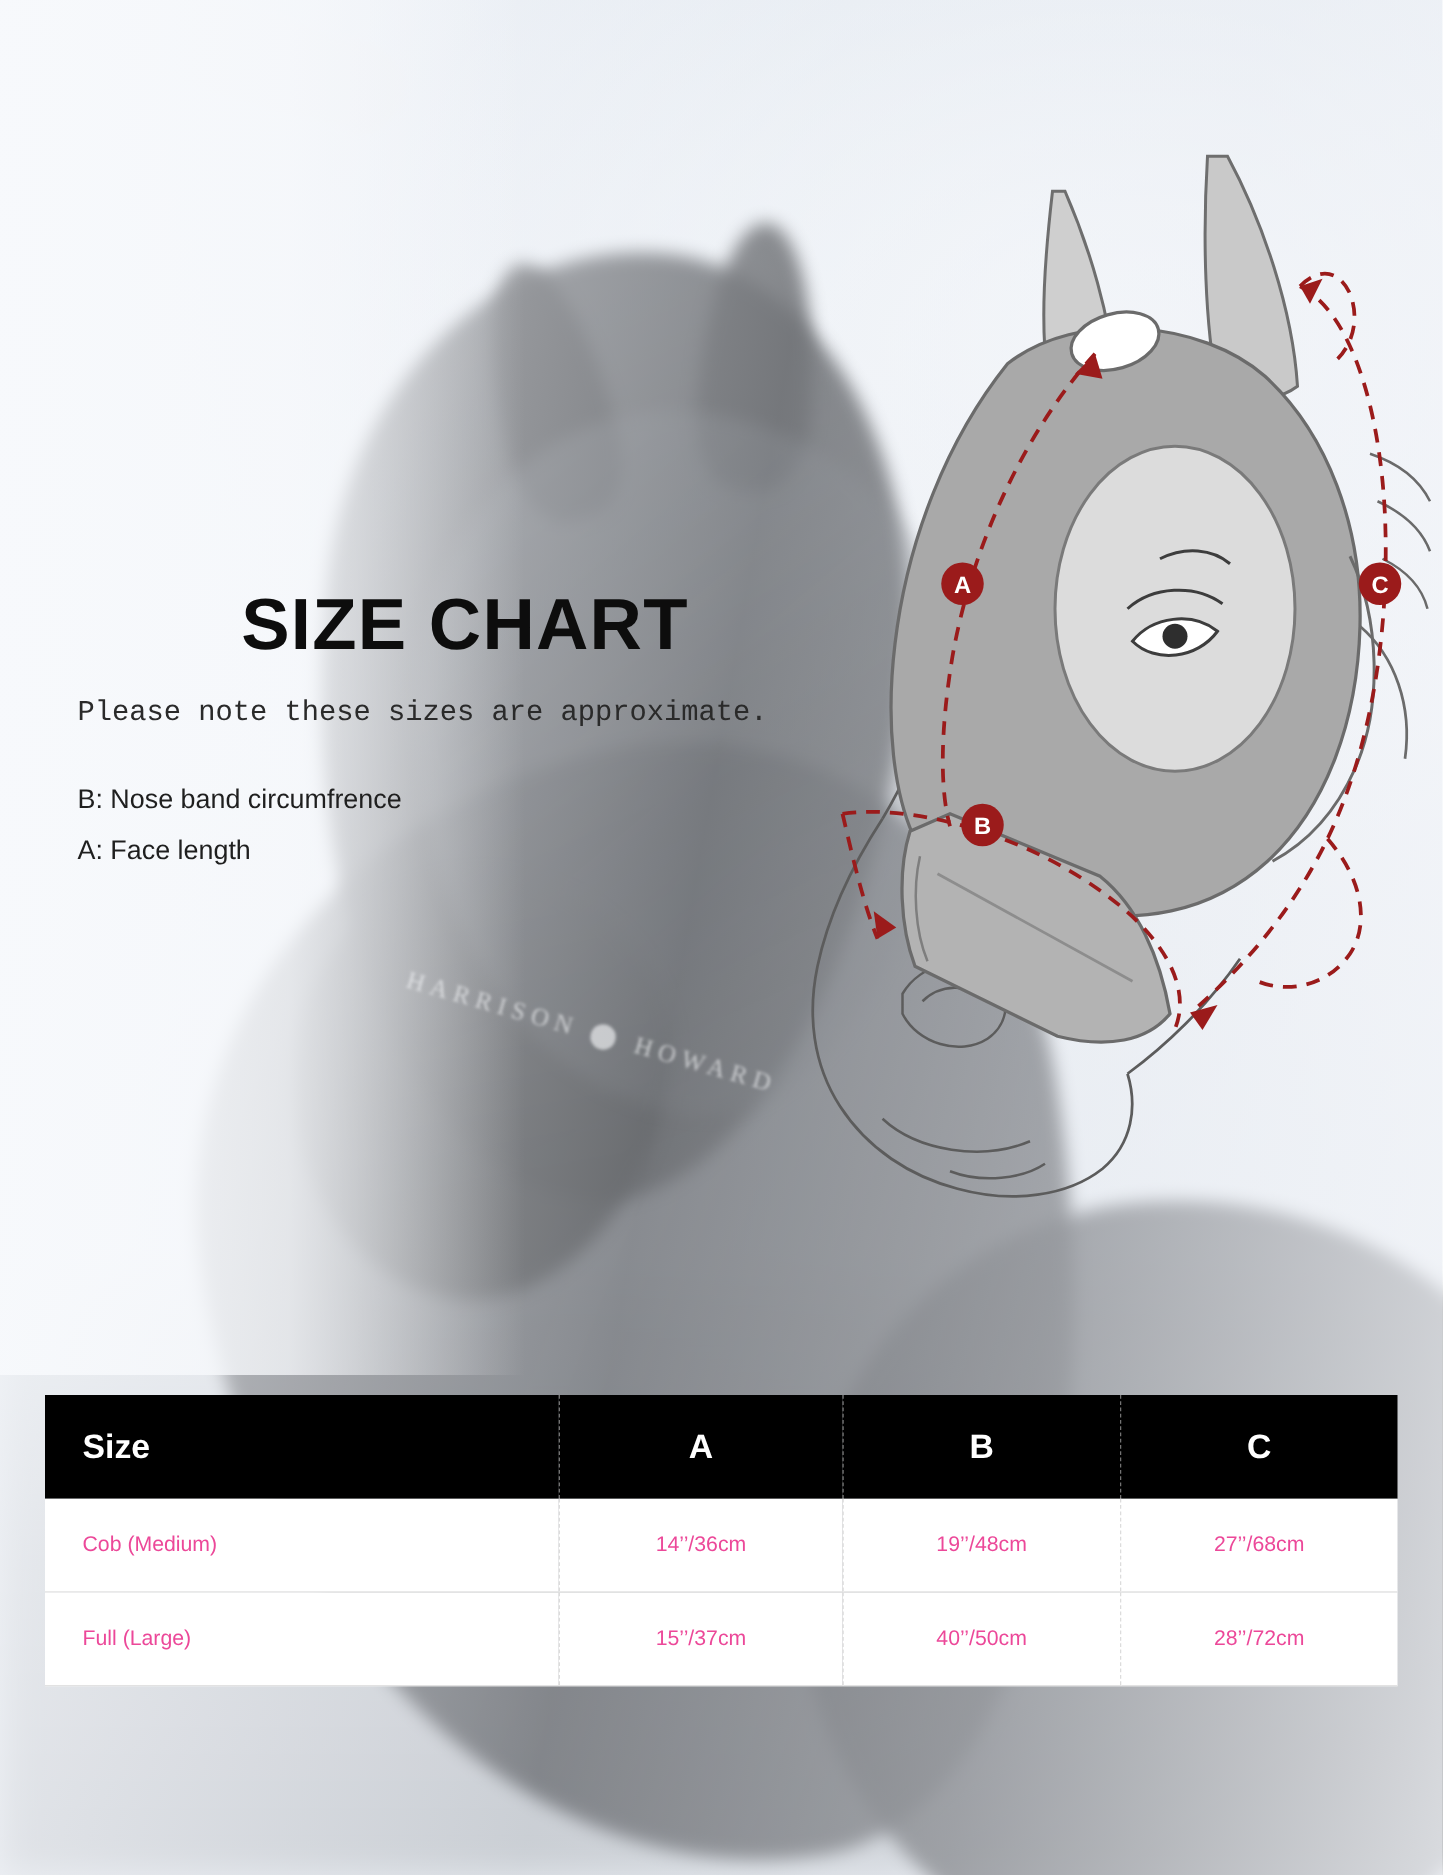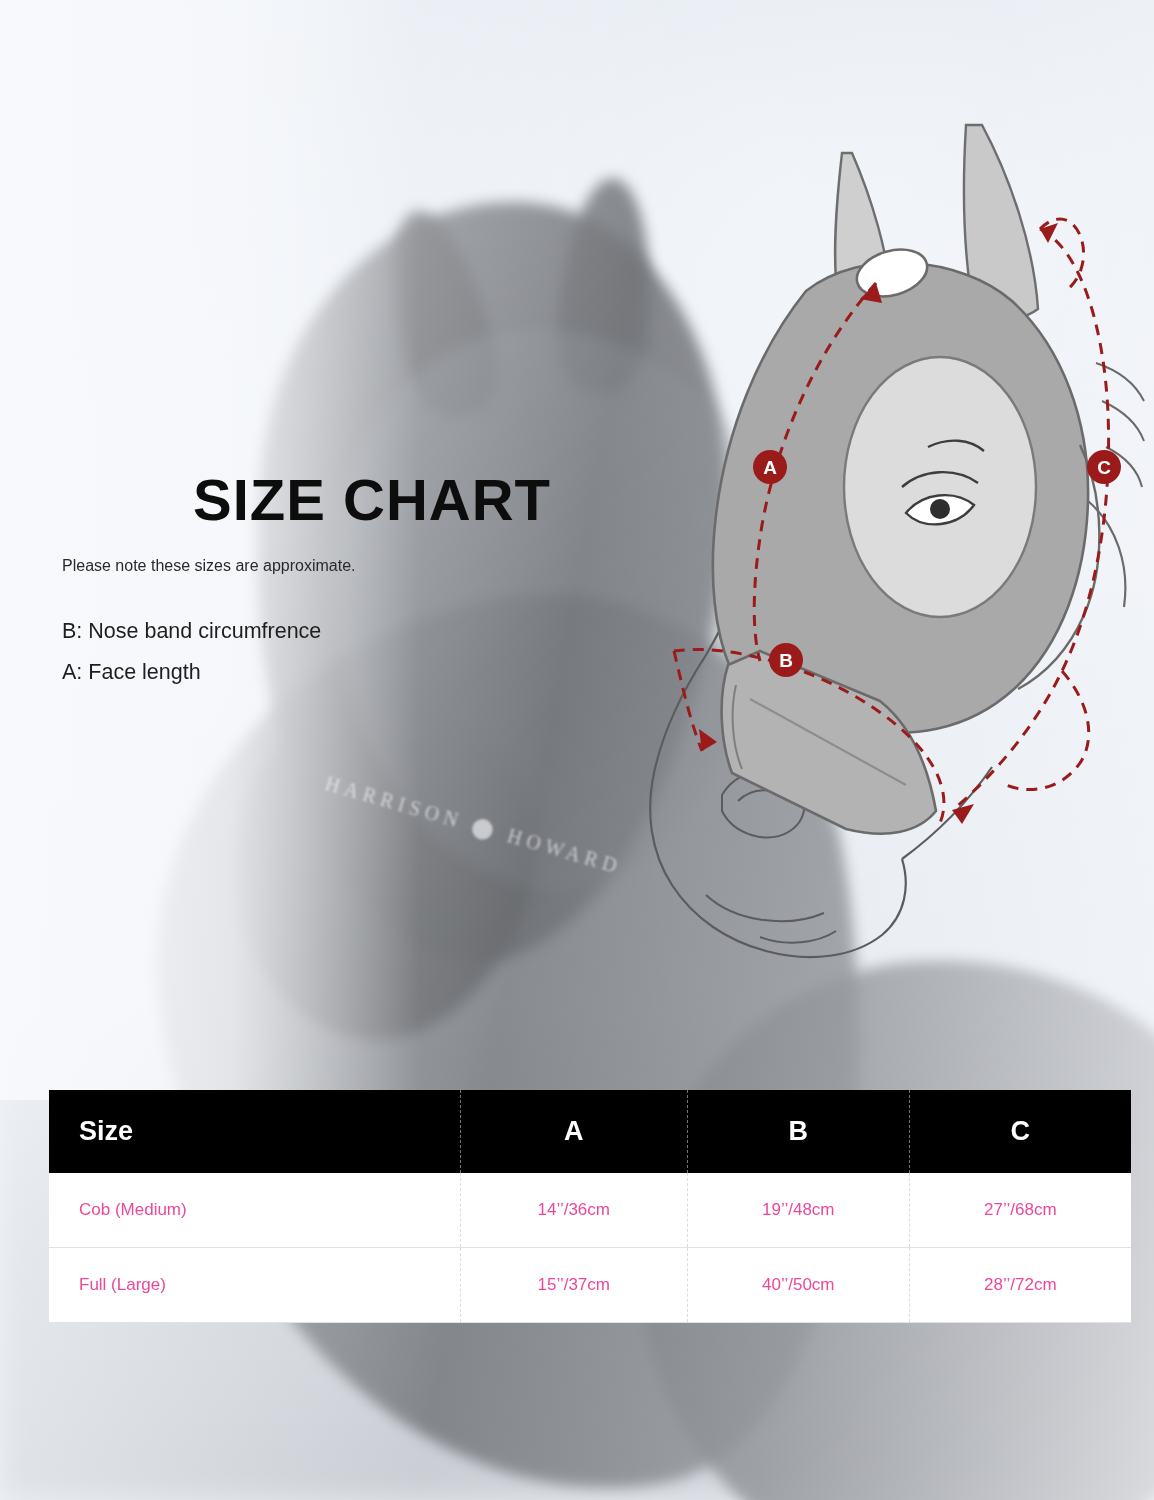--- a/index.html
+++ b/index.html
@@ -136,23 +136,24 @@
   .title {
     font-size: 58px;
     font-weight: 700;
     letter-spacing: 1px;
     color: #0d0d0d;
     margin: 0 0 26px 0;
     line-height: 1.05;
     text-align: center;
   }
   .subtitle {
-    font-size: 16px;
+    font-size: 23px;
     color: #2a2a2a;
     margin: 0 0 44px 0;
+    font-family: Liberation Mono, monospace;
   }
   .legend-line {
     font-size: 21.5px;
     color: #1f1f1f;
     margin: 0 0 16px 0;
   }
 
   
   .diagram {
     position: absolute;
@@ -160,23 +161,22 @@
     top: 95px;
     width: 540px;
     height: 900px;
   }
   .diagram svg { display: block; }
 
   
   .table-wrap {
     position: absolute;
     left: 36px;
-    top: 1090px;
+    top: 1116px;
     width: 1082px;
-    margin-left: 13px;
   }
   table.size-table {
     width: 100%;
     border-collapse: collapse;
     table-layout: fixed;
   }
   table.size-table thead th {
     background: #000000;
     color: #ffffff;
     font-size: 27px;

